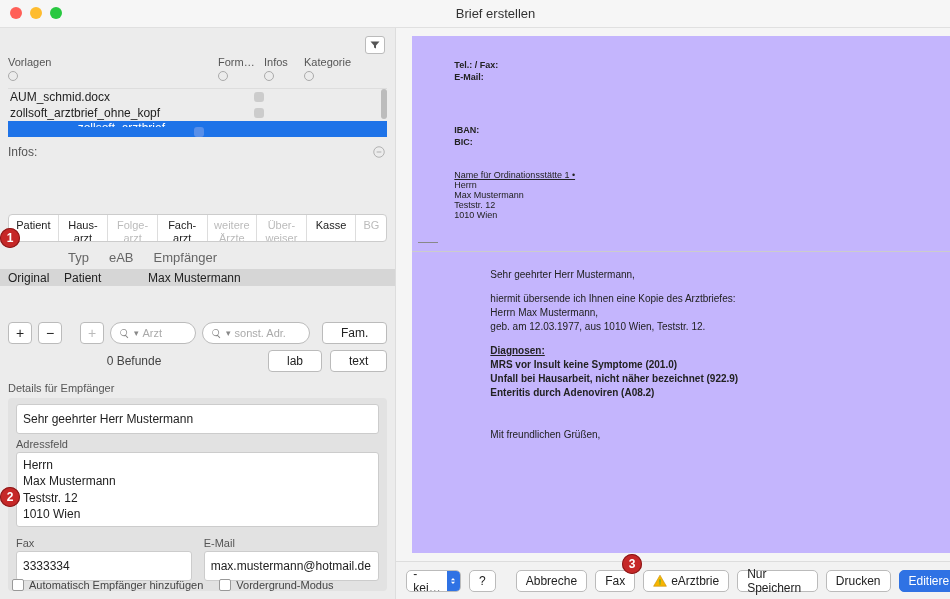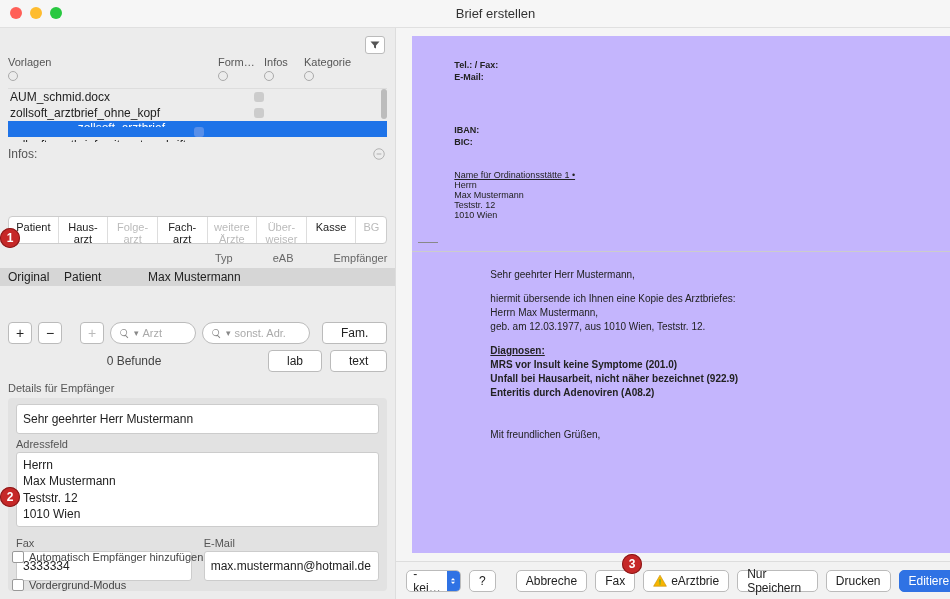--- a/index.html
+++ b/index.html
@@ -40,39 +40,39 @@
   .scrollthumb { position:absolute; right:0; top:0; width:6px; height:30px; background:#bcbcbc; border-radius:3px; }
   .infos-row { display:flex; align-items:center; margin-top:4px; font-size:12px; color:#555; }
   .infos-row .lbl{ width:40px; }
   .infos-row .clear{ margin-left:auto; width:16px; height:16px; display:flex; align-items:center; justify-content:center; }
   .infos-row .clear svg{ width:14px; height:14px; stroke:#888; fill:none; }
   .tabs { display:flex; margin-top:54px; border:1px solid #ccc; border-radius:4px; overflow:hidden; background:#fff; }
   .tab { flex:1; text-align:center; padding:4px 2px; font-size:11px; border-right:1px solid #ddd; line-height:1.1; }
   .tab:last-child{ border-right:none; }
   .tab.disabled{ color:#bbb; }
   .tab.tiny{ flex:0 0 30px; }
-  .subhead { display:flex; margin-top:8px; font-size:11px; color:#666; padding-left:60px; gap:40px;justify-content:flex-end; }
+  .subhead { display:flex; margin-top:8px; font-size:13px; color:#666; padding-left:60px; gap:20px; }
   .orig-row { display:flex; align-items:center; background:#d6d6d6; height:22px; margin:4px -8px 0 -8px; padding:0 8px; }
   .orig-row .c1{ width:56px; } .orig-row .c2{ width:84px; } .orig-row .c3{ flex:1; }
   .row-controls { display:flex; align-items:center; gap:6px; margin-top:36px; }
   .sqbtn { width:24px; height:22px; border:1px solid #bbb; border-radius:4px; background:#fff; display:flex; align-items:center; justify-content:center; font-size:14px; }
   .search-pill { display:flex; align-items:center; border:1px solid #bbb; border-radius:11px; height:22px; padding:0 8px; background:#fff; color:#aaa; font-size:11px; gap:4px; }
   .search-pill svg{ width:11px; height:11px; fill:#888; }
   .chev { font-size:9px; color:#888; }
   .btn { border:1px solid #bbb; border-radius:4px; background:#fff; height:22px; padding:0 18px; display:flex; align-items:center; font-size:12px; }
   .befunde-row { display:flex; align-items:center; margin-top:6px; gap:8px; }
   .befunde-row .label{ flex:1; text-align:center; color:#444; }
   .section-label { font-size:11px; color:#555; margin-top:10px; }
   .details-box { background:#e2e2e2; border-radius:4px; padding:6px 8px 10px 8px; margin-top:4px; }
   .field-label { font-size:11px; color:#555; margin:4px 0 2px 0; }
   .text-input { background:#fff; border:1px solid #ccc; border-radius:3px; padding:7px 6px; font-size:12px; min-height:20px; }
   .text-area { background:#fff; border:1px solid #ccc; border-radius:3px; padding:4px 6px; font-size:12px; line-height:1.35; white-space:pre-line; }
   .two-col { display:flex; gap:12px; }
   .two-col > div { flex:1; }
-  .bottom-checks { display:flex; gap:16px; position:absolute; bottom:8px; left:12px; font-size:11px; color:#444;flex-direction:column; }
+  .bottom-checks { display:flex; gap:16px; position:absolute; bottom:8px; left:12px; font-size:11px; color:#444; }
   .cb { width:12px; height:12px; border:1px solid #999; border-radius:2px; display:inline-block; margin-right:5px; vertical-align:-2px; background:#fff; }
   .marker { position:absolute; width:20px; height:20px; border-radius:50%; background:#c62828; color:#fff; font-weight:bold; display:flex; align-items:center; justify-content:center; font-size:12px; z-index:50; box-shadow:0 0 0 1px #8a1a1a inset; }
   .right { flex:1; position:relative; background:#f5f5f5; display:flex; flex-direction:column; }
   .refresh { position:absolute; top:6px; right:8px; width:18px; height:18px; }
   .refresh svg{ width:16px; height:16px; fill:none; stroke:#555; stroke-width:1.5; }
   .doc-wrap { flex:1; overflow:hidden; position:relative; padding:8px 18px 8px 16px; }
   .doc-scroll { position:absolute; right:4px; top:8px; width:8px; height:280px; background:#d9d9d9; border-radius:4px; }
   .doc { background:#c4b5fd; width:100%; height:100%; padding:24px 42px 24px 42px; font-size:10px; color:#222; position:relative; }
   .doc .tiny { font-size:9px; }
   .doc .hd { font-size:9px; line-height:1.3; }

